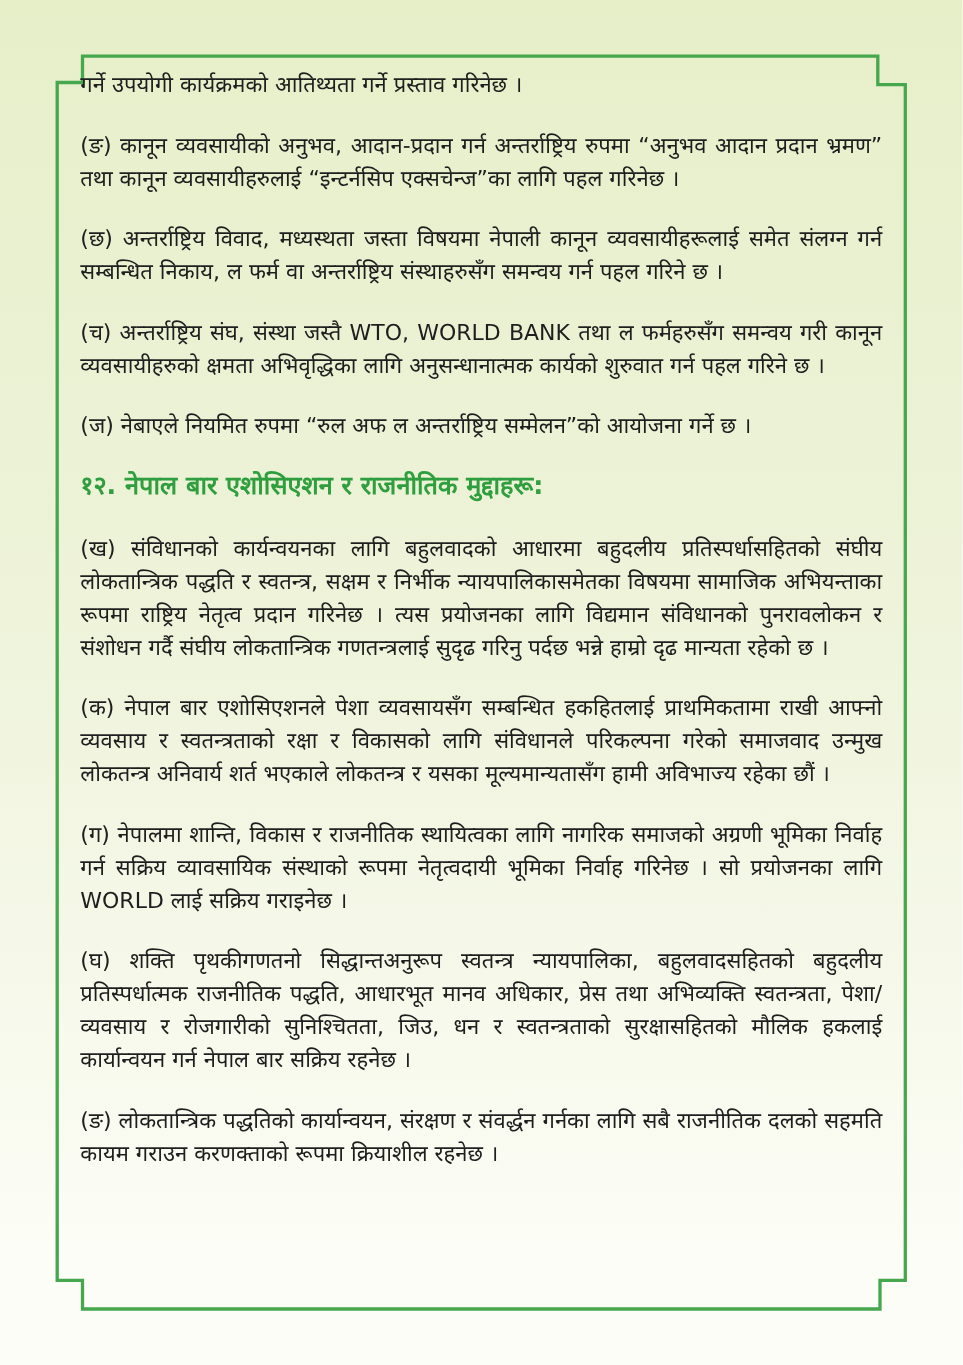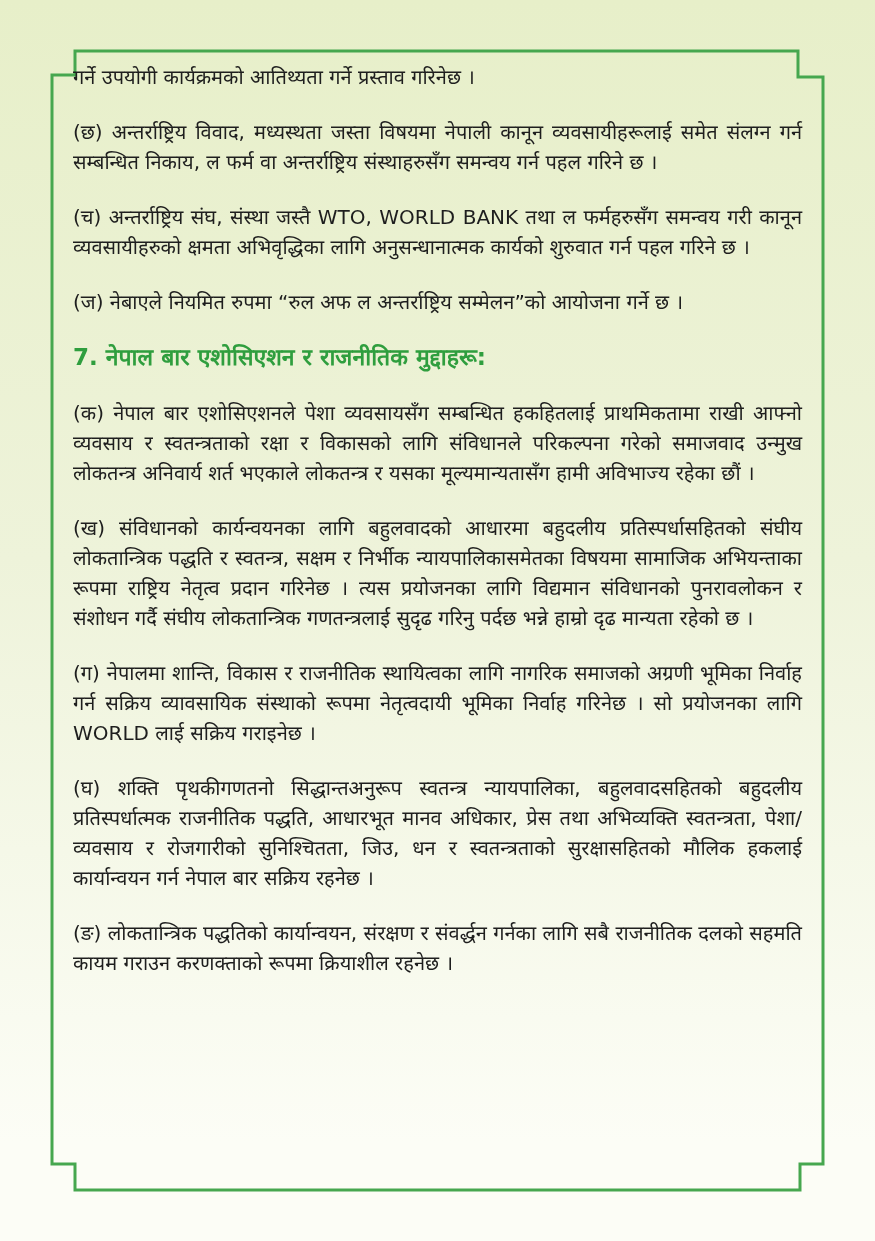--- a/index.html
+++ b/index.html
@@ -62,33 +62,34 @@
 <div class="page">
 
   <svg class="frame-svg" viewBox="0 0 875 1241" xmlns="http://www.w3.org/2000/svg">
     <path d="M75 51 H798 V77 H823 V1164 H800 V1190 H75 V1164 H52 V75 H75 Z" fill="none" stroke="#46a74f" stroke-width="3"></path>
   </svg>
 
   <div class="content">
 
     <p class="para">गर्ने उपयोगी कार्यक्रमको आतिथ्यता गर्ने प्रस्ताव गरिनेछ ।</p>
 
+    <p class="para">(ङ) कानून व्यवसायीको अनुभव, आदान-प्रदान गर्न अन्तर्राष्ट्रिय रुपमा “अनुभव आदान प्रदान भ्रमण” तथा कानून व्यवसायीहरुलाई “इन्टर्नसिप एक्सचेन्ज”का लागि पहल गरिनेछ ।</p>
 
     <p class="para">(छ) अन्तर्राष्ट्रिय विवाद, मध्यस्थता जस्ता विषयमा नेपाली कानून व्यवसायीहरूलाई समेत संलग्न गर्न सम्बन्धित निकाय, ल फर्म वा अन्तर्राष्ट्रिय संस्थाहरुसँग समन्वय गर्न पहल गरिने छ ।</p>
 
     <p class="para">(च) अन्तर्राष्ट्रिय संघ, संस्था जस्तै WTO, WORLD BANK तथा ल फर्महरुसँग समन्वय गरी कानून व्यवसायीहरुको क्षमता अभिवृद्धिका लागि अनुसन्धानात्मक कार्यको शुरुवात गर्न पहल गरिने छ ।</p>
 
     <p class="para">(ज) नेबाएले नियमित रुपमा “रुल अफ ल अन्तर्राष्ट्रिय सम्मेलन”को आयोजना गर्ने छ ।</p>
 
 
-    <h2 class="section-heading">7. नेपाल बार एशोसिएशन र राजनीतिक मुद्दाहरू:</h2>
+    <h2 class="section-heading">१२. नेपाल बार एशोसिएशन र राजनीतिक मुद्दाहरू:</h2>
+
+    <p class="para">(ख) संविधानको कार्यन्वयनका लागि बहुलवादको आधारमा बहुदलीय प्रतिस्पर्धासहितको संघीय लोकतान्त्रिक पद्धति र स्वतन्त्र, सक्षम र निर्भीक न्यायपालिकासमेतका विषयमा सामाजिक अभियन्ताका रूपमा राष्ट्रिय नेतृत्व प्रदान गरिनेछ । त्यस प्रयोजनका लागि विद्यमान संविधानको पुनरावलोकन र संशोधन गर्दै संघीय लोकतान्त्रिक गणतन्त्रलाई सुदृढ गरिनु पर्दछ भन्ने हाम्रो दृढ मान्यता रहेको छ ।</p>
 
     <p class="para">(क) नेपाल बार एशोसिएशनले पेशा व्यवसायसँग सम्बन्धित हकहितलाई प्राथमिकतामा राखी आफ्नो व्यवसाय र स्वतन्त्रताको रक्षा र विकासको लागि संविधानले परिकल्पना गरेको समाजवाद उन्मुख लोकतन्त्र अनिवार्य शर्त भएकाले लोकतन्त्र र यसका मूल्यमान्यतासँग हामी अविभाज्य रहेका छौं ।</p>
-
-    <p class="para">(ख) संविधानको कार्यन्वयनका लागि बहुलवादको आधारमा बहुदलीय प्रतिस्पर्धासहितको संघीय लोकतान्त्रिक पद्धति र स्वतन्त्र, सक्षम र निर्भीक न्यायपालिकासमेतका विषयमा सामाजिक अभियन्ताका रूपमा राष्ट्रिय नेतृत्व प्रदान गरिनेछ । त्यस प्रयोजनका लागि विद्यमान संविधानको पुनरावलोकन र संशोधन गर्दै संघीय लोकतान्त्रिक गणतन्त्रलाई सुदृढ गरिनु पर्दछ भन्ने हाम्रो दृढ मान्यता रहेको छ ।</p>
 
     <p class="para">(ग) नेपालमा शान्ति, विकास र राजनीतिक स्थायित्वका लागि नागरिक समाजको अग्रणी भूमिका निर्वाह गर्न सक्रिय व्यावसायिक संस्थाको रूपमा नेतृत्वदायी भूमिका निर्वाह गरिनेछ । सो प्रयोजनका लागि WORLD लाई सक्रिय गराइनेछ ।</p>
 
     <p class="para">(घ) शक्ति पृथकीगणतनो सिद्धान्तअनुरूप स्वतन्त्र न्यायपालिका, बहुलवादसहितको बहुदलीय प्रतिस्पर्धात्मक राजनीतिक पद्धति, आधारभूत मानव अधिकार, प्रेस तथा अभिव्यक्ति स्वतन्त्रता, पेशा/व्यवसाय र रोजगारीको सुनिश्चितता, जिउ, धन र स्वतन्त्रताको सुरक्षासहितको मौलिक हकलाई कार्यान्वयन गर्न नेपाल बार सक्रिय रहनेछ ।</p>
 
     <p class="para">(ङ) लोकतान्त्रिक पद्धतिको कार्यान्वयन, संरक्षण र संवर्द्धन गर्नका लागि सबै राजनीतिक दलको सहमति कायम गराउन करणक्ताको रूपमा क्रियाशील रहनेछ ।</p>
 
   </div>
 </div>
 

